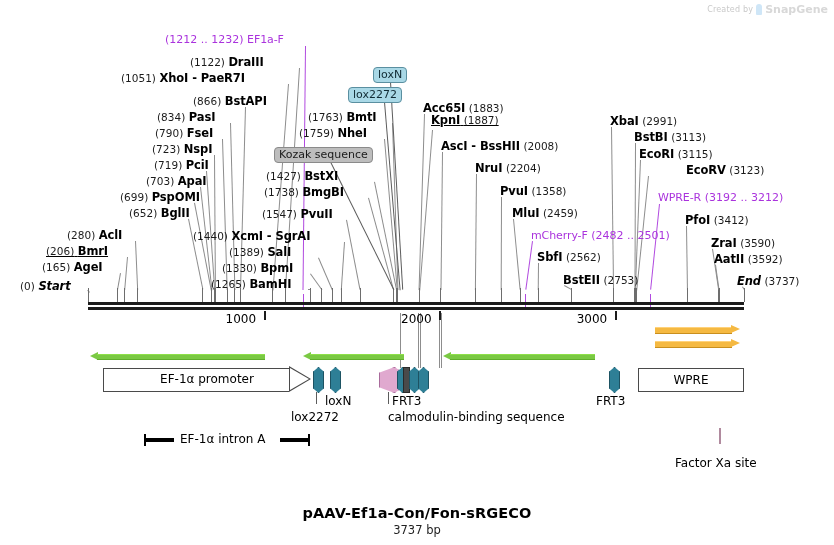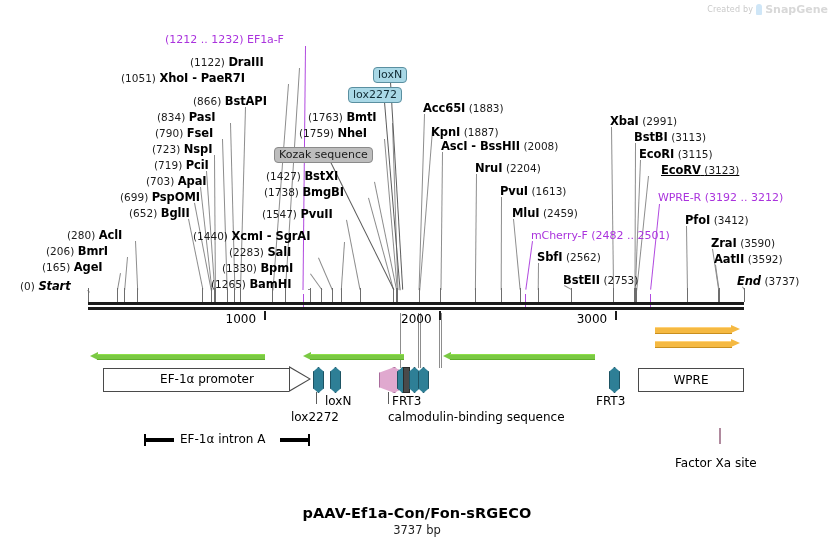--- a/index.html
+++ b/index.html
@@ -222,21 +222,21 @@
   <span class="nm">PspOMI</span>
 </div>
 <div class="abs enz" style="left:129px;top:207px;">
   <span class="pos">(652)</span>
   <span class="nm">BglII</span>
 </div>
 <div class="abs enz" style="left:67px;top:229px;">
   <span class="pos">(280)</span>
   <span class="nm">AclI</span>
 </div>
-<div class="abs enz" style="left:46px;top:245px;">
+<div class="abs enz" style="left:46px;top:245px;text-decoration:underline;">
   <span class="pos">(206)</span>
   <span class="nm">BmrI</span>
 </div>
 <div class="abs enz" style="left:42px;top:261px;">
   <span class="pos">(165)</span>
   <span class="nm">AgeI</span>
 </div>
 <div class="abs enz" style="left:20px;top:280px;">
   <span class="pos">(0)</span>
   <span class="nm ital">Start</span>
@@ -264,51 +264,51 @@
 </div>
 <div class="abs enz" style="left:262px;top:208px;">
   <span class="pos">(1547)</span>
   <span class="nm">PvuII</span>
 </div>
 <div class="abs enz" style="left:193px;top:230px;">
   <span class="pos">(1440)</span>
   <span class="nm">XcmI  -  SgrAI</span>
 </div>
 <div class="abs enz" style="left:229px;top:246px;">
-  <span class="pos">(2283)</span>
+  <span class="pos">(1389)</span>
   <span class="nm">SalI</span>
 </div>
 <div class="abs enz" style="left:222px;top:262px;">
   <span class="pos">(1330)</span>
   <span class="nm">BpmI</span>
 </div>
 <div class="abs enz" style="left:211px;top:278px;">
   <span class="pos">(1265)</span>
   <span class="nm">BamHI</span>
 </div>
 
 <div class="abs enz" style="left:423px;top:102px;">
   <span class="nm">Acc65I</span>
   <span class="pos">(1883)</span>
 </div>
-<div class="abs enz" style="left:431px;top:126px;">
+<div class="abs enz" style="left:431px;top:114px;text-decoration:underline;">
   <span class="nm">KpnI</span>
   <span class="pos">(1887)</span>
 </div>
 <div class="abs enz" style="left:441px;top:140px;">
   <span class="nm">AscI  -  BssHII</span>
   <span class="pos">(2008)</span>
 </div>
 <div class="abs enz" style="left:475px;top:162px;">
   <span class="nm">NruI</span>
   <span class="pos">(2204)</span>
 </div>
 <div class="abs enz" style="left:500px;top:185px;">
   <span class="nm">PvuI</span>
-  <span class="pos">(1613)</span>
+  <span class="pos">(1358)</span>
 </div>
 <div class="abs enz" style="left:512px;top:207px;">
   <span class="nm">MluI</span>
   <span class="pos">(2459)</span>
 </div>
 <div class="abs enz purple" style="left:531px;top:230px;">
   <span class="nm">mCherry-F</span>
   <span class="pos">(2482 .. 2501)</span>
 </div>
 <div class="abs enz" style="left:537px;top:251px;">
@@ -325,21 +325,21 @@
   <span class="pos">(2991)</span>
 </div>
 <div class="abs enz" style="left:634px;top:131px;text-align:right;">
   <span class="nm">BstBI</span>
   <span class="pos">(3113)</span>
 </div>
 <div class="abs enz" style="left:639px;top:148px;">
   <span class="nm">EcoRI</span>
   <span class="pos">(3115)</span>
 </div>
-<div class="abs enz" style="left:661px;top:164px;text-decoration:underline;">
+<div class="abs enz" style="left:686px;top:164px;">
   <span class="nm">EcoRV</span>
   <span class="pos">(3123)</span>
 </div>
 <div class="abs enz purple" style="left:658px;top:192px;">
   <span class="nm">WPRE-R</span>
   <span class="pos">(3192 .. 3212)</span>
 </div>
 <div class="abs enz" style="left:685px;top:214px;">
   <span class="nm">PfoI</span>
   <span class="pos">(3412)</span>

